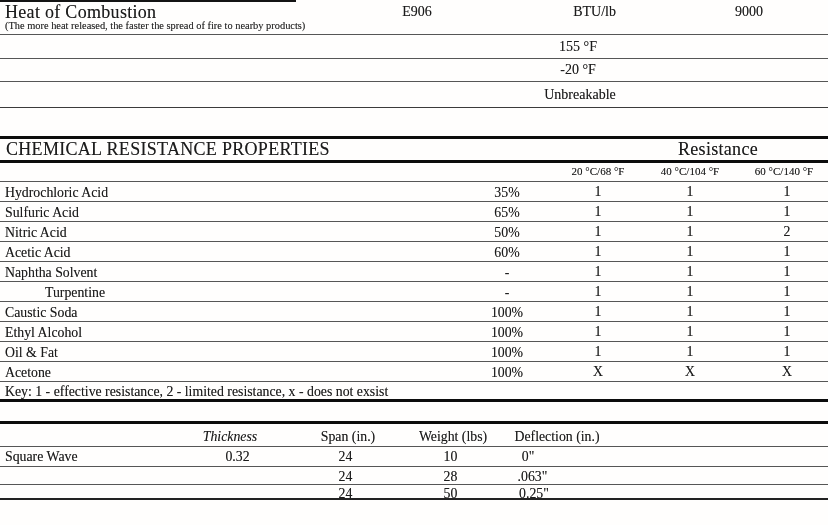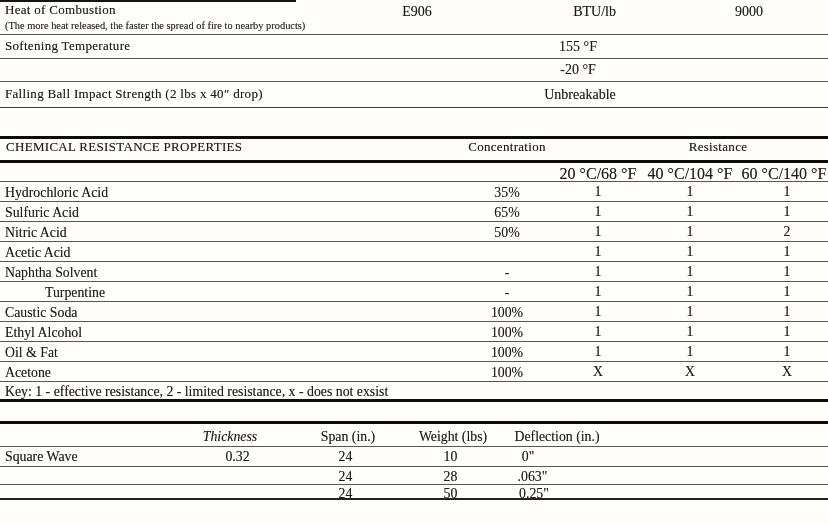--- a/index.html
+++ b/index.html
@@ -9,53 +9,50 @@
     color:#1c1c1c; overflow:hidden;
     text-shadow:0 0 .5px rgba(20,20,20,.45);
   }
   .t { position:absolute; white-space:nowrap; font-size:14px; line-height:1.1; }
   .c { text-align:center; }
   .rule { position:absolute; left:0; width:828px; height:0; border-top:1px solid #565656; }
   .rule.dark { border-top:1px solid #3b3b3b; }
   .rule.thick { border-top:3px solid #0c0c0c; }
   .rule.bottom { border-top:2px solid #222222; }
   .seg { position:absolute; background:#141414; }
-  .title { font-size:13px; letter-spacing:.3px; }
+  .title { font-size:18px; letter-spacing:.3px; }
   .small { font-size:10.4px; color:#2a2a2a; }
-  .sub { font-size:16px; }
+  .sub { font-size:11px; }
   .cell { font-size:13.8px; }
 </style>
 </head>
 <body>
 
 <div class="page">
 
   <div class="seg" style="left:0;top:0;width:296px;height:2px;"></div>
 
   <div class="t title" style="left:5px;top:3px;">Heat of Combustion</div>
   <div class="t small" style="left:5px;top:20px;">(The more heat released, the faster the spread of fire to nearby products)</div>
   <div class="t c" style="left:379px;top:4px;width:76px;">E906</div>
   <div class="t c" style="left:540px;top:4px;width:76px;text-align:right;">BTU/lb</div>
   <div class="t c" style="left:711px;top:4px;width:76px;">9000</div>
   <div class="rule" style="top:34px;"></div>
 
-  <div class="t title" style="left:5px;top:39px;">Softening Temperature</div>
   <div class="t c" style="left:538px;top:39px;width:80px;">155 °F</div>
   <div class="rule" style="top:58px;"></div>
 
   <div class="t c" style="left:538px;top:62px;width:80px;">-20 °F</div>
   <div class="rule" style="top:81px;"></div>
 
-  <div class="t title" style="left:5px;top:87px;">Falling Ball Impact Strength (2 lbs x 40″ drop)</div>
   <div class="t c" style="left:530px;top:87px;width:100px;">Unbreakable</div>
   <div class="rule dark" style="top:107px;"></div>
 
   <div class="rule thick" style="top:136px;"></div>
   <div class="t title" style="left:6px;top:140px;">CHEMICAL RESISTANCE PROPERTIES</div>
-  <div class="t c title" style="left:437px;top:140px;width:140px;">Concentration</div>
   <div class="t c title" style="left:656px;top:140px;width:124px;">Resistance</div>
   <div class="rule thick" style="top:160px;"></div>
 
   <div class="t c sub" style="left:556px;top:165px;width:84px;">20 °C/68 °F</div>
   <div class="t c sub" style="left:644px;top:165px;width:92px;">40 °C/104 °F</div>
   <div class="t c sub" style="left:740px;top:165px;width:88px;">60 °C/140 °F</div>
   <div class="rule" style="top:181px;"></div>
 
   <div class="t cell" style="left:5px;top:185px;">Hydrochloric Acid</div>
   <div class="t c cell" style="left:447px;top:185px;width:120px;font-family:Liberation Serif, serif;">35%</div>
@@ -72,20 +69,21 @@
   <div class="rule" style="top:221px;"></div>
 
   <div class="t cell" style="left:5px;top:225px;">Nitric Acid</div>
   <div class="t c cell" style="left:447px;top:225px;width:120px;">50%</div>
   <div class="t c cell" style="left:558px;top:224px;width:80px;">1</div>
   <div class="t c cell" style="left:650px;top:224px;width:80px;">1</div>
   <div class="t c cell" style="left:745px;top:224px;width:84px;">2</div>
   <div class="rule" style="top:241px;"></div>
 
   <div class="t cell" style="left:5px;top:245px;">Acetic Acid</div>
+  <div class="t c cell" style="left:447px;top:245px;width:120px;">60%</div>
   <div class="t c cell" style="left:558px;top:244px;width:80px;">1</div>
   <div class="t c cell" style="left:650px;top:244px;width:80px;">1</div>
   <div class="t c cell" style="left:745px;top:244px;width:84px;">1</div>
   <div class="rule" style="top:261px;"></div>
 
   <div class="t cell" style="left:5px;top:265px;">Naphtha Solvent</div>
   <div class="t c cell" style="left:447px;top:265px;width:120px;">-</div>
   <div class="t c cell" style="left:558px;top:264px;width:80px;">1</div>
   <div class="t c cell" style="left:650px;top:264px;width:80px;">1</div>
   <div class="t c cell" style="left:745px;top:264px;width:84px;">1</div>

